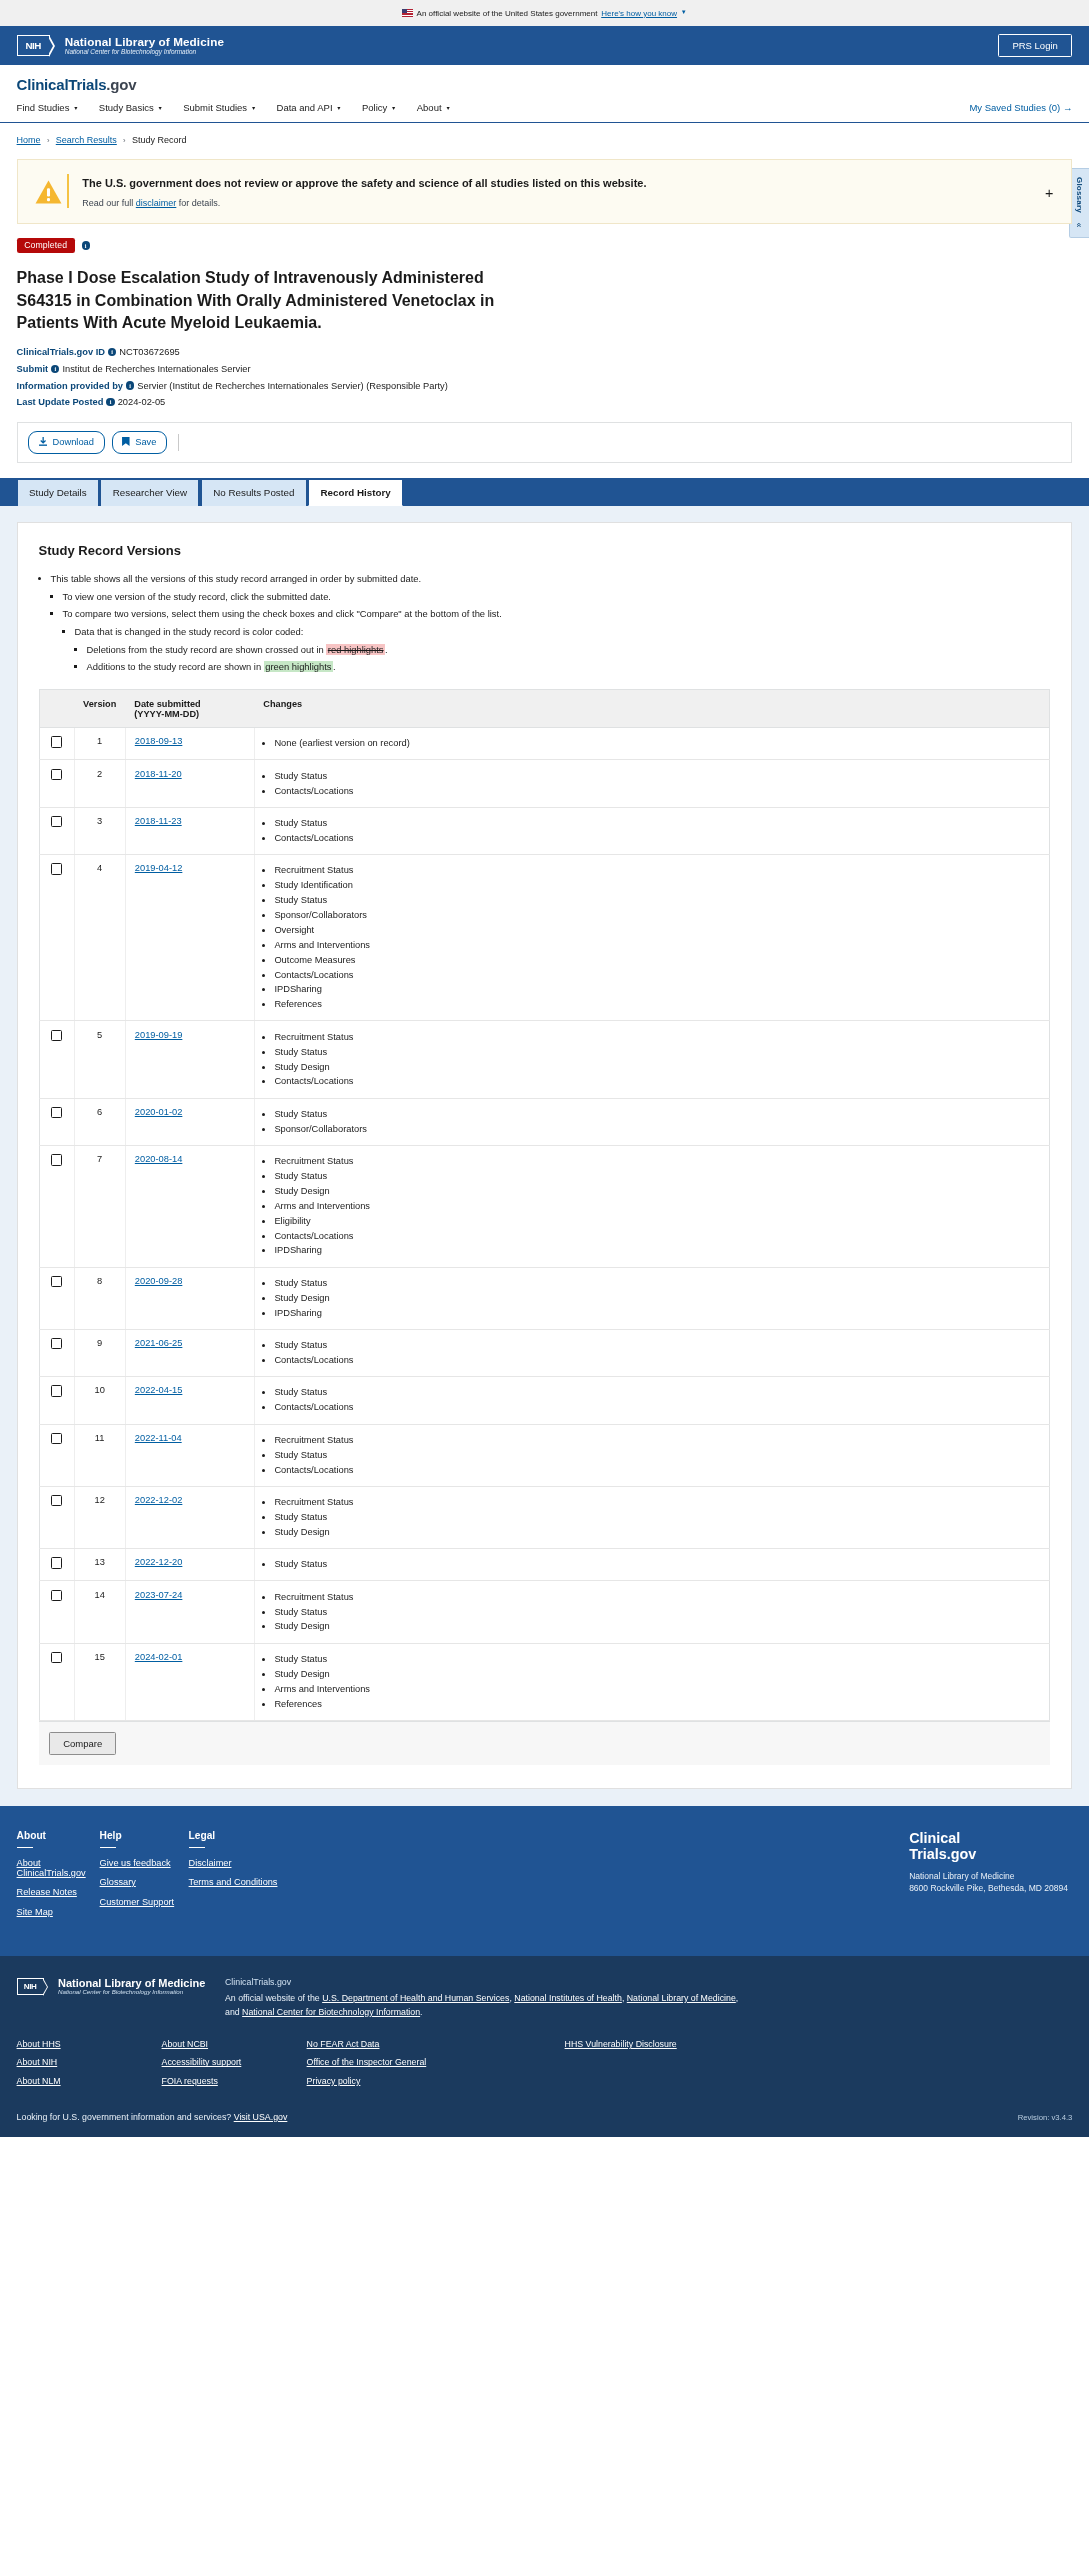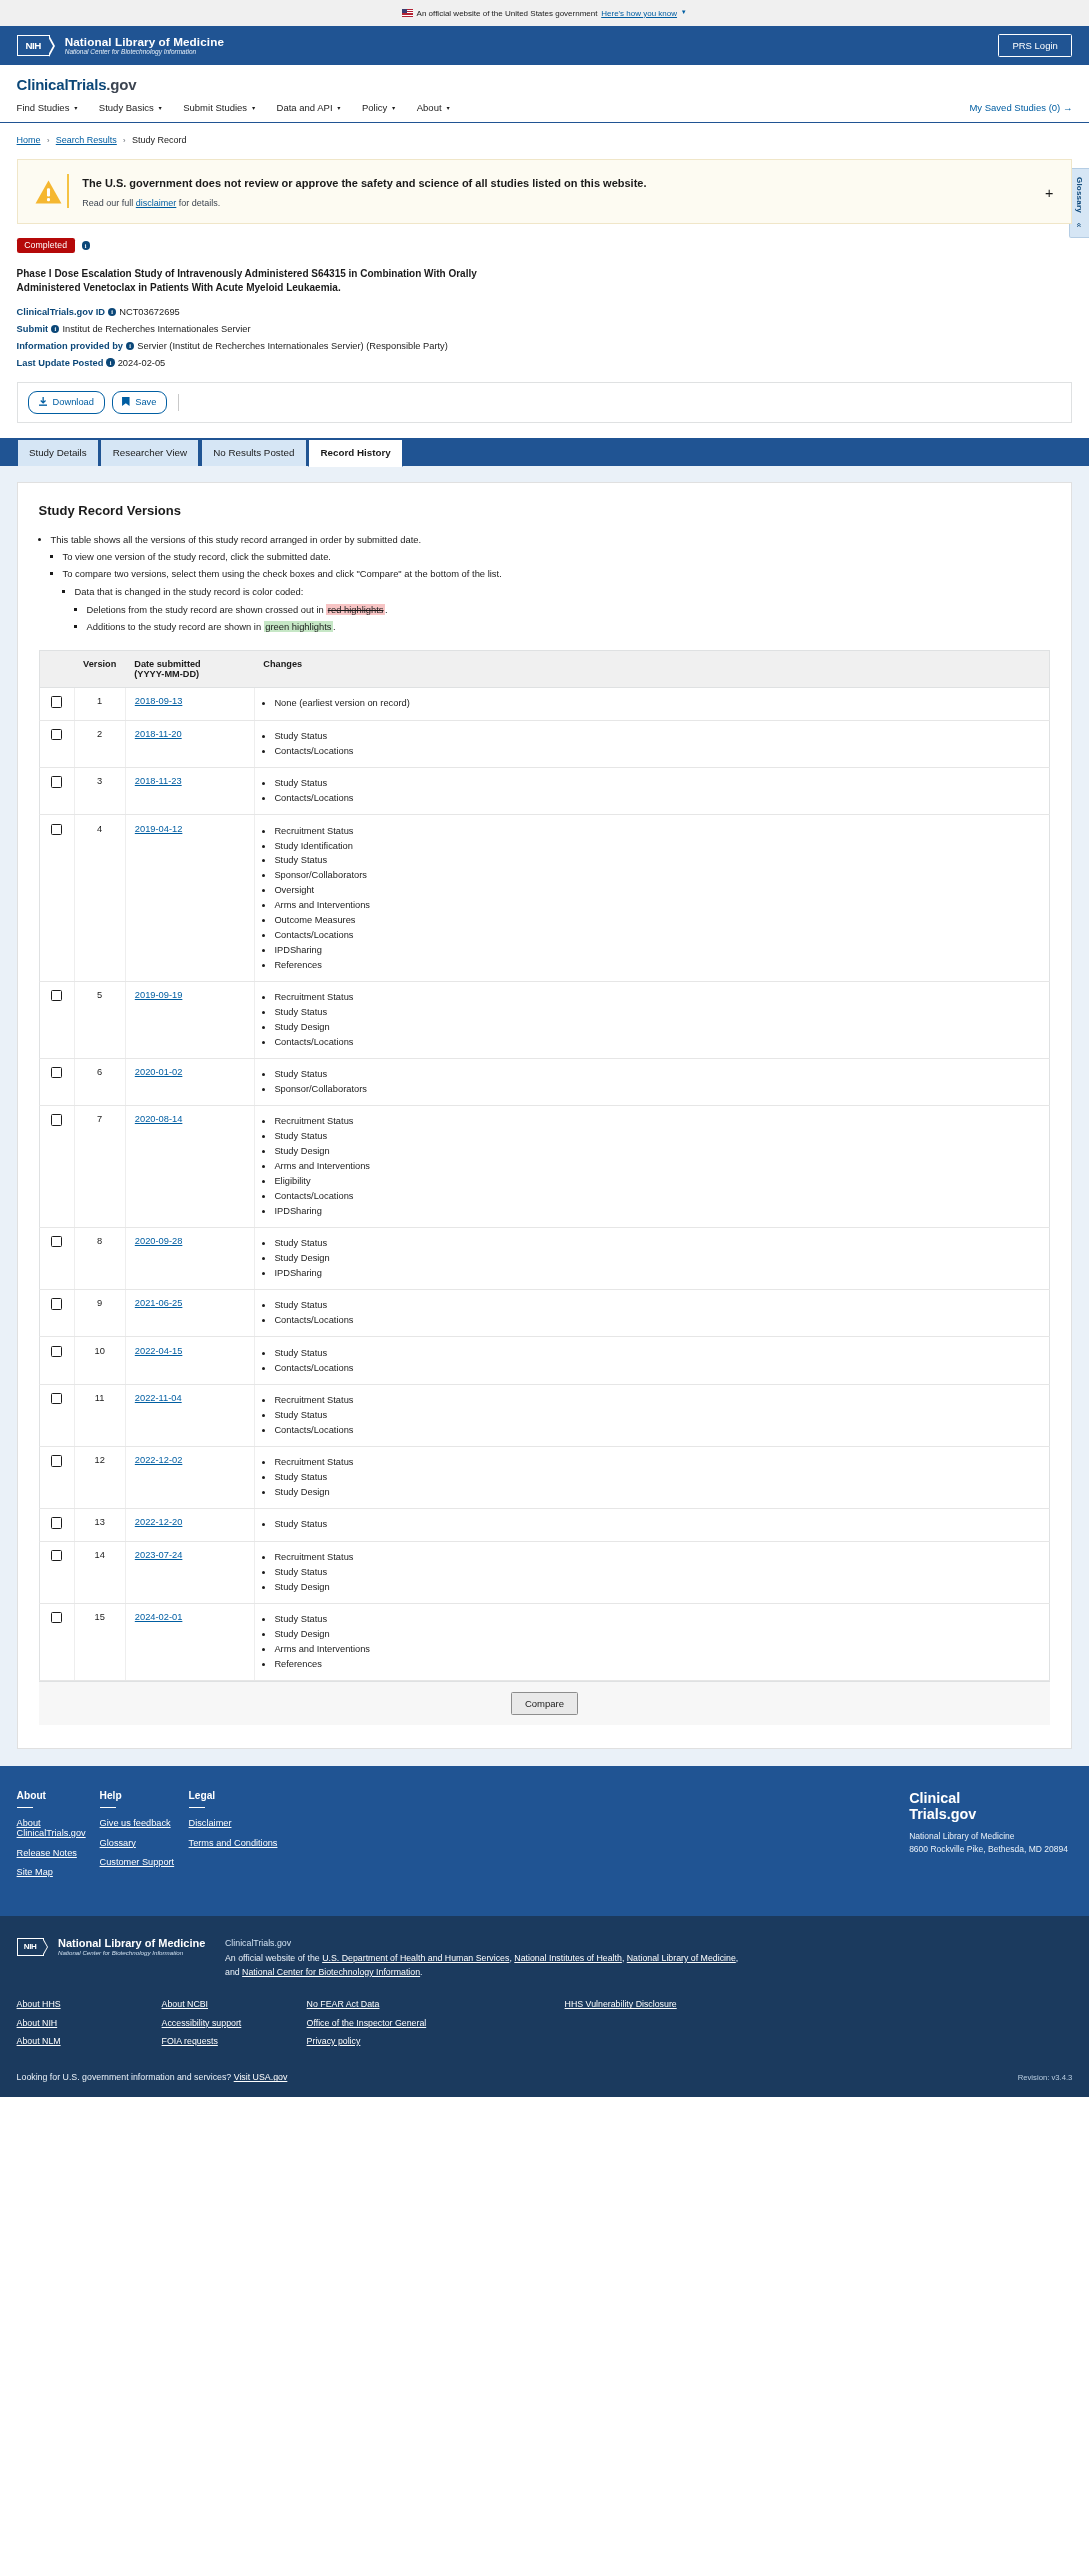--- a/index.html
+++ b/index.html
@@ -122,21 +122,21 @@
     background:#b50909; color:#fff; font-size:8.7px; font-weight:normal;
     padding:2.3px 7.6px 3px; border-radius:2.3px; display:inline-block; letter-spacing:0.1px;
   }
   .info-dot {
     display:inline-flex; align-items:center; justify-content:center;
     width:8.3px; height:8.3px; border-radius:50%; background:#0b4778; color:#fff;
     font-size:6px; font-weight:bold; font-family:"Liberation Serif", serif; vertical-align:middle; cursor:pointer;
     flex:0 0 8.3px;
   }
   h1.study-title {
-    font-size:10px; font-weight:bold; line-height:1.42; margin:13.6px 0 0; max-width:514px; color:#1b1b1b;
+    font-size:16px; font-weight:bold; line-height:1.42; margin:13.6px 0 0; max-width:514px; color:#1b1b1b;
   }
   .meta { margin-top:12px; }
   .meta-row { font-size:9.3px; margin-bottom:6.8px; display:flex; align-items:center; flex-wrap:wrap; gap:3px; }
   .meta-label { color:#0b4778; font-weight:bold; }
   .meta-val { color:#1b1b1b; }
 
   
   .actionbar {
     margin:14.4px 16.6px 0; border:0.8px solid #dfe1e2; background:#fff;
     padding:8.3px 10.6px; display:flex; align-items:center; gap:6.8px;
@@ -190,21 +190,21 @@
   td.c-check { text-align:center; }
   td.c-ver { text-align:center; }
   .chk {
     width:11.3px; height:11.3px; border:1.2px solid #1b1b1b; border-radius:1.5px;
     display:inline-block; background:#fff; cursor:pointer;
   }
   td.c-date a { color:#005ea2; text-decoration:underline; }
   ul.changes { margin:0 0 0 10.6px; padding:0; list-style-type:disc; }
   ul.changes li { font-size:9.3px; line-height:1.6; }
 
-  .compare-row { background:#f7f7f7; padding:9.8px 10.6px; display:flex; justify-content:center; border-top:0.8px solid #dfe1e2; }
+  .compare-row { background:#f7f7f7; padding:9.8px 10.6px; display:flex; justify-content:flex-start; border-top:0.8px solid #dfe1e2; }
   .btn-compare {
     background:#e9e9e9; border:0.8px solid #8d8d8d; color:#1b1b1b;
     font-size:9.5px; font-family:inherit; padding:5.3px 13px; cursor:pointer; border-radius:1.5px;
   }
 
   
   .footer-main { background:#205493; color:#fff; padding:24px 16.6px 29px; display:flex; gap:0; }
   .fcol { width:83px; }
   .fcol.w1 { width:83px; }
   .fcol.w2 { width:89px; }

